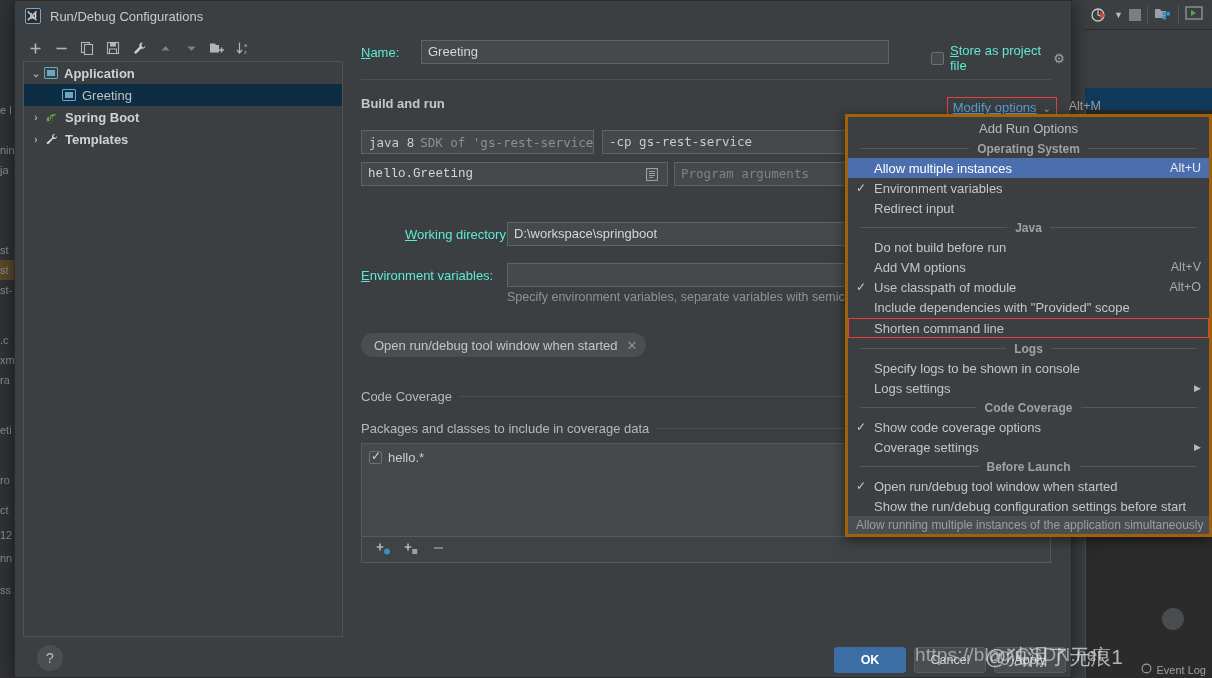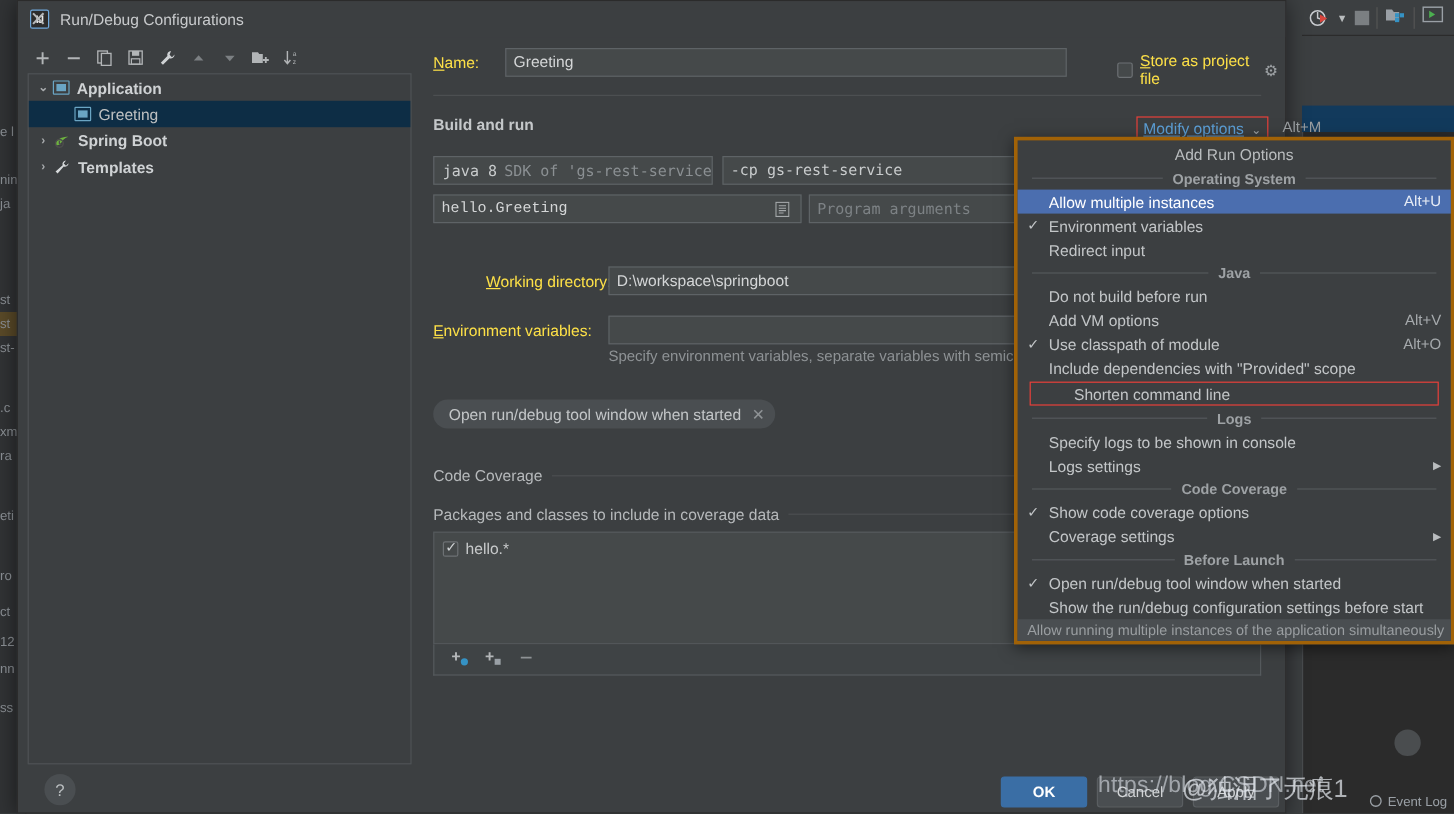--- a/index.html
+++ b/index.html
@@ -122,21 +122,21 @@
 
   
   .help-btn {
     position: absolute; left: 22px; top: 644px; width: 26px; height: 26px;
     border-radius: 50%; background: #4a4e51; color: #b8bcbe;
     display: flex; align-items: center; justify-content: center; font-size: 14px;
   }
 
   
   .content { position: absolute; left: 334px; top: 34px; width: 716px; height: 600px; }
-  .lbl { color: #fde047; font-size: 13px; }
+  .lbl { color: #5eead4; font-size: 13px; }
   .lbl u { text-decoration: underline; }
 
   .name-row { position: absolute; left: 12px; top: 5px; display: flex; align-items: center; }
   .name-label { width: 60px; }
   .textfield {
     background: #45494a; border: 1px solid #5e6366; color: #d4d6d7;
     height: 24px; padding: 0 6px; font-size: 13px; line-height: 22px;
   }
   .textfield.mono { font-family: "DejaVu Sans Mono", "Liberation Mono", monospace; font-size: 12.5px; }
   .textfield.ph { color: #7d8285; }
@@ -574,21 +574,21 @@
     </div>
     <div class="menu-item">
       <span class="tick">✓</span>
       <span class="mtext">Use classpath of module</span>
       <span class="mkey">Alt+O</span>
     </div>
     <div class="menu-item">
       <span class="tick"></span>
       <span class="mtext">Include dependencies with "Provided" scope</span>
     </div>
-    <div class="menu-item boxed" style="margin:1px 10px;padding-left:11px;">
+    <div class="menu-item boxed" style="margin:1px 0;">
       <span class="tick"></span>
       <span class="mtext">Shorten command line</span>
     </div>
 
     <div class="menu-sep">
       <span class="rule"></span>
       <span>Logs</span>
       <span class="rule"></span>
     </div>
     <div class="menu-item">

